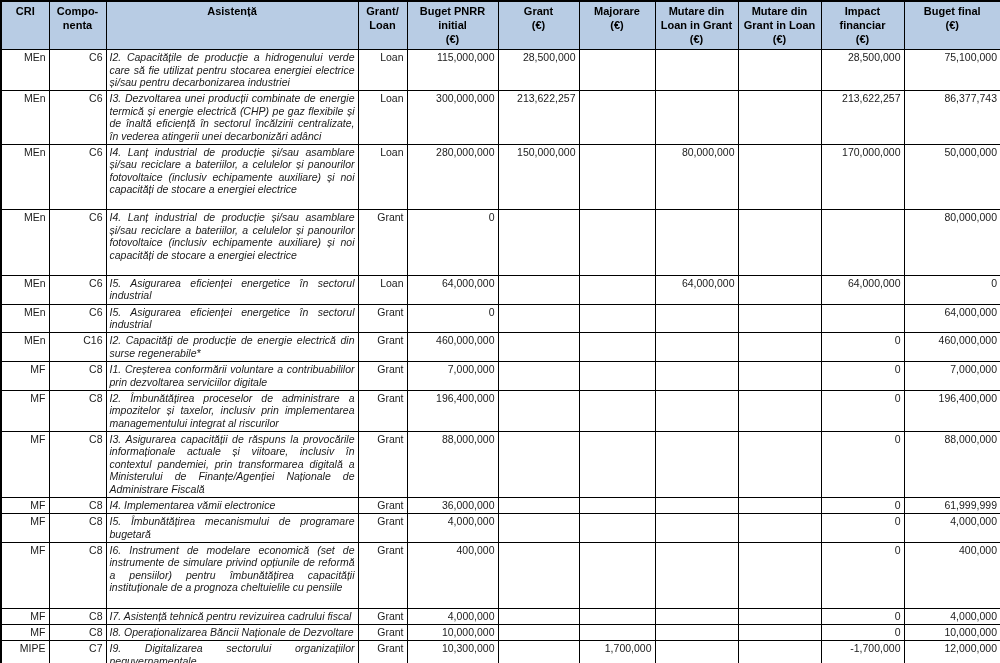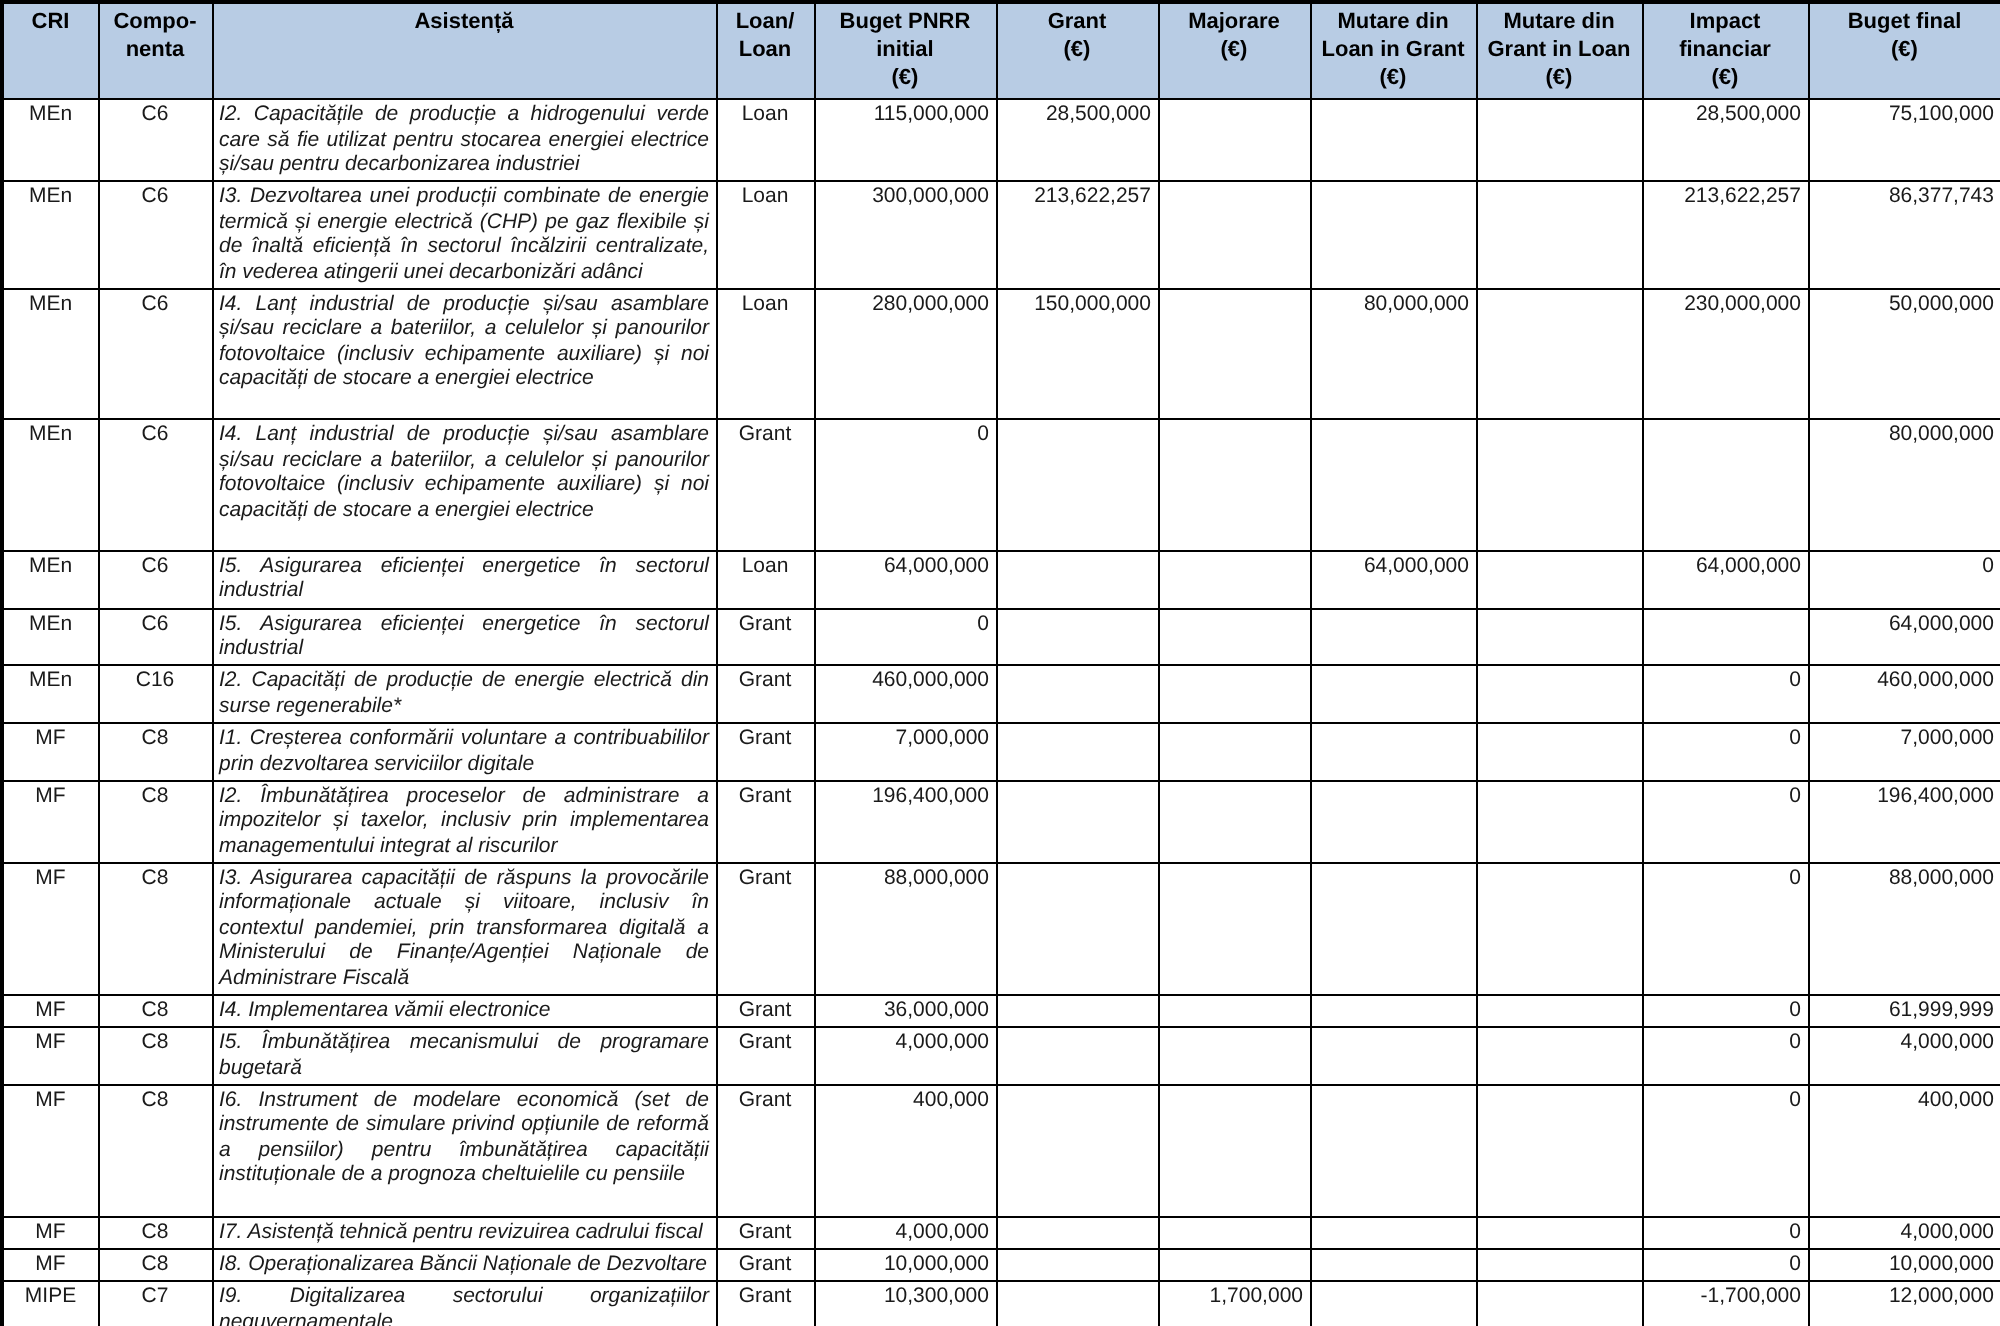--- a/index.html
+++ b/index.html
@@ -33,21 +33,21 @@
     text-align: center;
     white-space: pre-line;
     padding: 3px 2px;
     color: #000;
   }
   table.budget td {
     font-size: 10.5px;
     line-height: 1.18;
     padding: 1px 3px 2px 3px;
   }
-  td.center { text-align: center; }
+  td.center { text-align: right; }
   td.num { text-align: right; padding-right: 2px; }
   td.inv-cell { text-align: justify; padding-left: 4px; padding-right: 4px; }
   .inv-text { font-style: italic; text-align: justify; }
   .spacer { height: 12px; }
 </style>
 </head>
 <body>
 
 <div class="page">
   <table class="budget">
@@ -63,21 +63,21 @@
       <col style="width:83px">
       <col style="width:83px">
       <col style="width:97px">
     </colgroup>
     <thead>
       <tr>
         <th>CRI</th>
         <th>Compo-
 nenta</th>
         <th>Asistență</th>
-        <th>Loan/
+        <th>Grant/
 Loan</th>
         <th>Buget PNRR
 initial
 (€)</th>
         <th>Grant
 (€)</th>
         <th>Majorare
 (€)</th>
         <th>Mutare din
 Loan in Grant
@@ -129,21 +129,21 @@
           <td class="inv-cell">
             <div class="inv-text">I4. Lanț industrial de producție și/sau asamblare și/sau reciclare a bateriilor, a celulelor și panourilor fotovoltaice (inclusiv echipamente auxiliare) și noi capacități de stocare a energiei electrice</div>
             <div class="spacer"></div>
           </td>
           <td class="center">Loan</td>
           <td class="num">280,000,000</td>
           <td class="num">150,000,000</td>
           <td class="num"></td>
           <td class="num">80,000,000</td>
           <td class="num"></td>
-          <td class="num">230,000,000</td>
+          <td class="num">170,000,000</td>
           <td class="num">50,000,000</td>
         </tr>
         <tr>
           <td class="center">MEn</td>
           <td class="center">C6</td>
           <td class="inv-cell">
             <div class="inv-text">I4. Lanț industrial de producție și/sau asamblare și/sau reciclare a bateriilor, a celulelor și panourilor fotovoltaice (inclusiv echipamente auxiliare) și noi capacități de stocare a energiei electrice</div>
             <div class="spacer"></div>
           </td>
           <td class="center">Grant</td>

